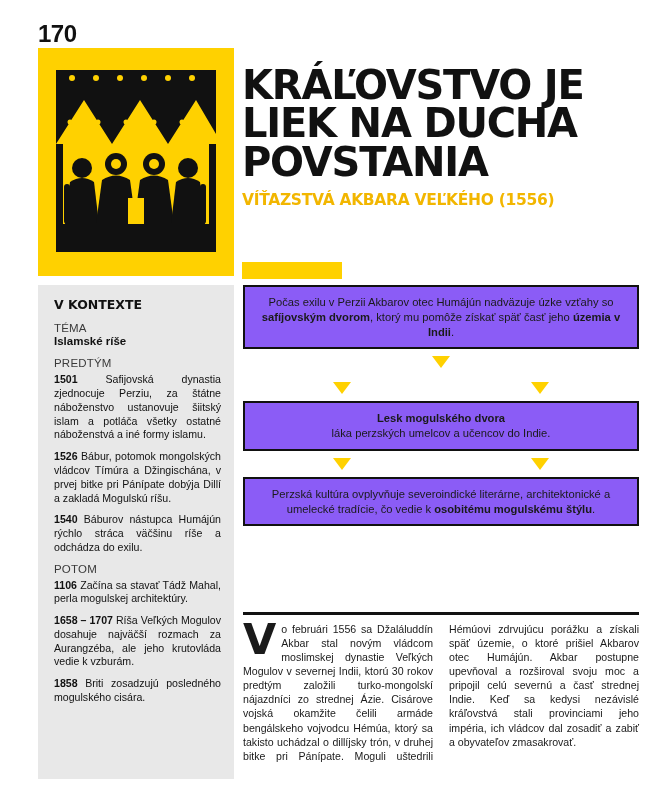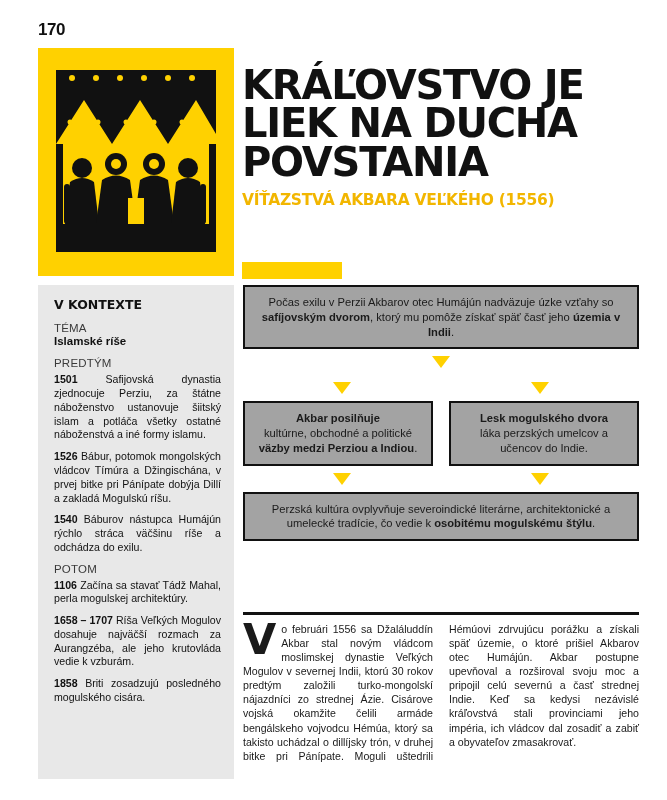--- a/index.html
+++ b/index.html
@@ -9,21 +9,21 @@
     font-family:"Liberation Sans",sans-serif;
     color:#1a1a1a;
     position:relative;
     overflow:hidden;
   }
   .page{position:relative;width:667px;height:800px;}
 
   
   .folio{
     position:absolute;left:38px;top:20px;
-    font-size:17px;font-weight:bold;letter-spacing:-0.5px;color:#111;
+    font-size:24px;font-weight:bold;letter-spacing:-0.5px;color:#111;
   }
 
   
   .illu{
     position:absolute;left:38px;top:48px;width:196px;height:228px;
     background:#FFD100;
   }
   .illu svg{display:block;}
 
   
@@ -78,21 +78,21 @@
   }
   .ctx-entry{
     font-size:10.6px;line-height:1.3;margin-bottom:8px;color:#111;text-align:justify;
   }
   .ctx-entry b{font-weight:bold;}
 
   
   .flow{position:absolute;left:243px;top:285px;width:396px;}
   .box{
     border:2.6px solid #111;
-    background:#a3a3a3;
+    background:#8b5cf6;
     box-sizing:border-box;
     text-align:center;
     font-size:11.2px;
     line-height:1.32;
     padding:8px 10px;
   }
   .box.yellow{background:#FFD100;font-weight:bold;font-size:12.4px;line-height:1.3;padding:9px 10px;}
   .box b{font-weight:bold;}
   .arrow{
     width:0;height:0;margin:0 auto;
@@ -235,24 +235,20 @@
 
     <div style="height:7px"></div>
     <div class="arrow-row">
       <div class="arrow"></div>
       <div class="arrow"></div>
     </div>
     <div style="height:7px"></div>
 
     <div class="two-col">
       <div class="box">
-        <b>Akbar posilňuje</b><br>
-        <span>kultúrne, obchodné a politické </span><b>väzby medzi Perziou a Indiou</b><span>.</span>
-      </div>
-      <div class="box">
         <b>Lesk mogulského dvora</b><br>
         <span>láka perzských umelcov a učencov do Indie.</span>
       </div>
     </div>
 
     <div style="height:7px"></div>
     <div class="arrow-row">
       <div class="arrow"></div>
       <div class="arrow"></div>
     </div>

